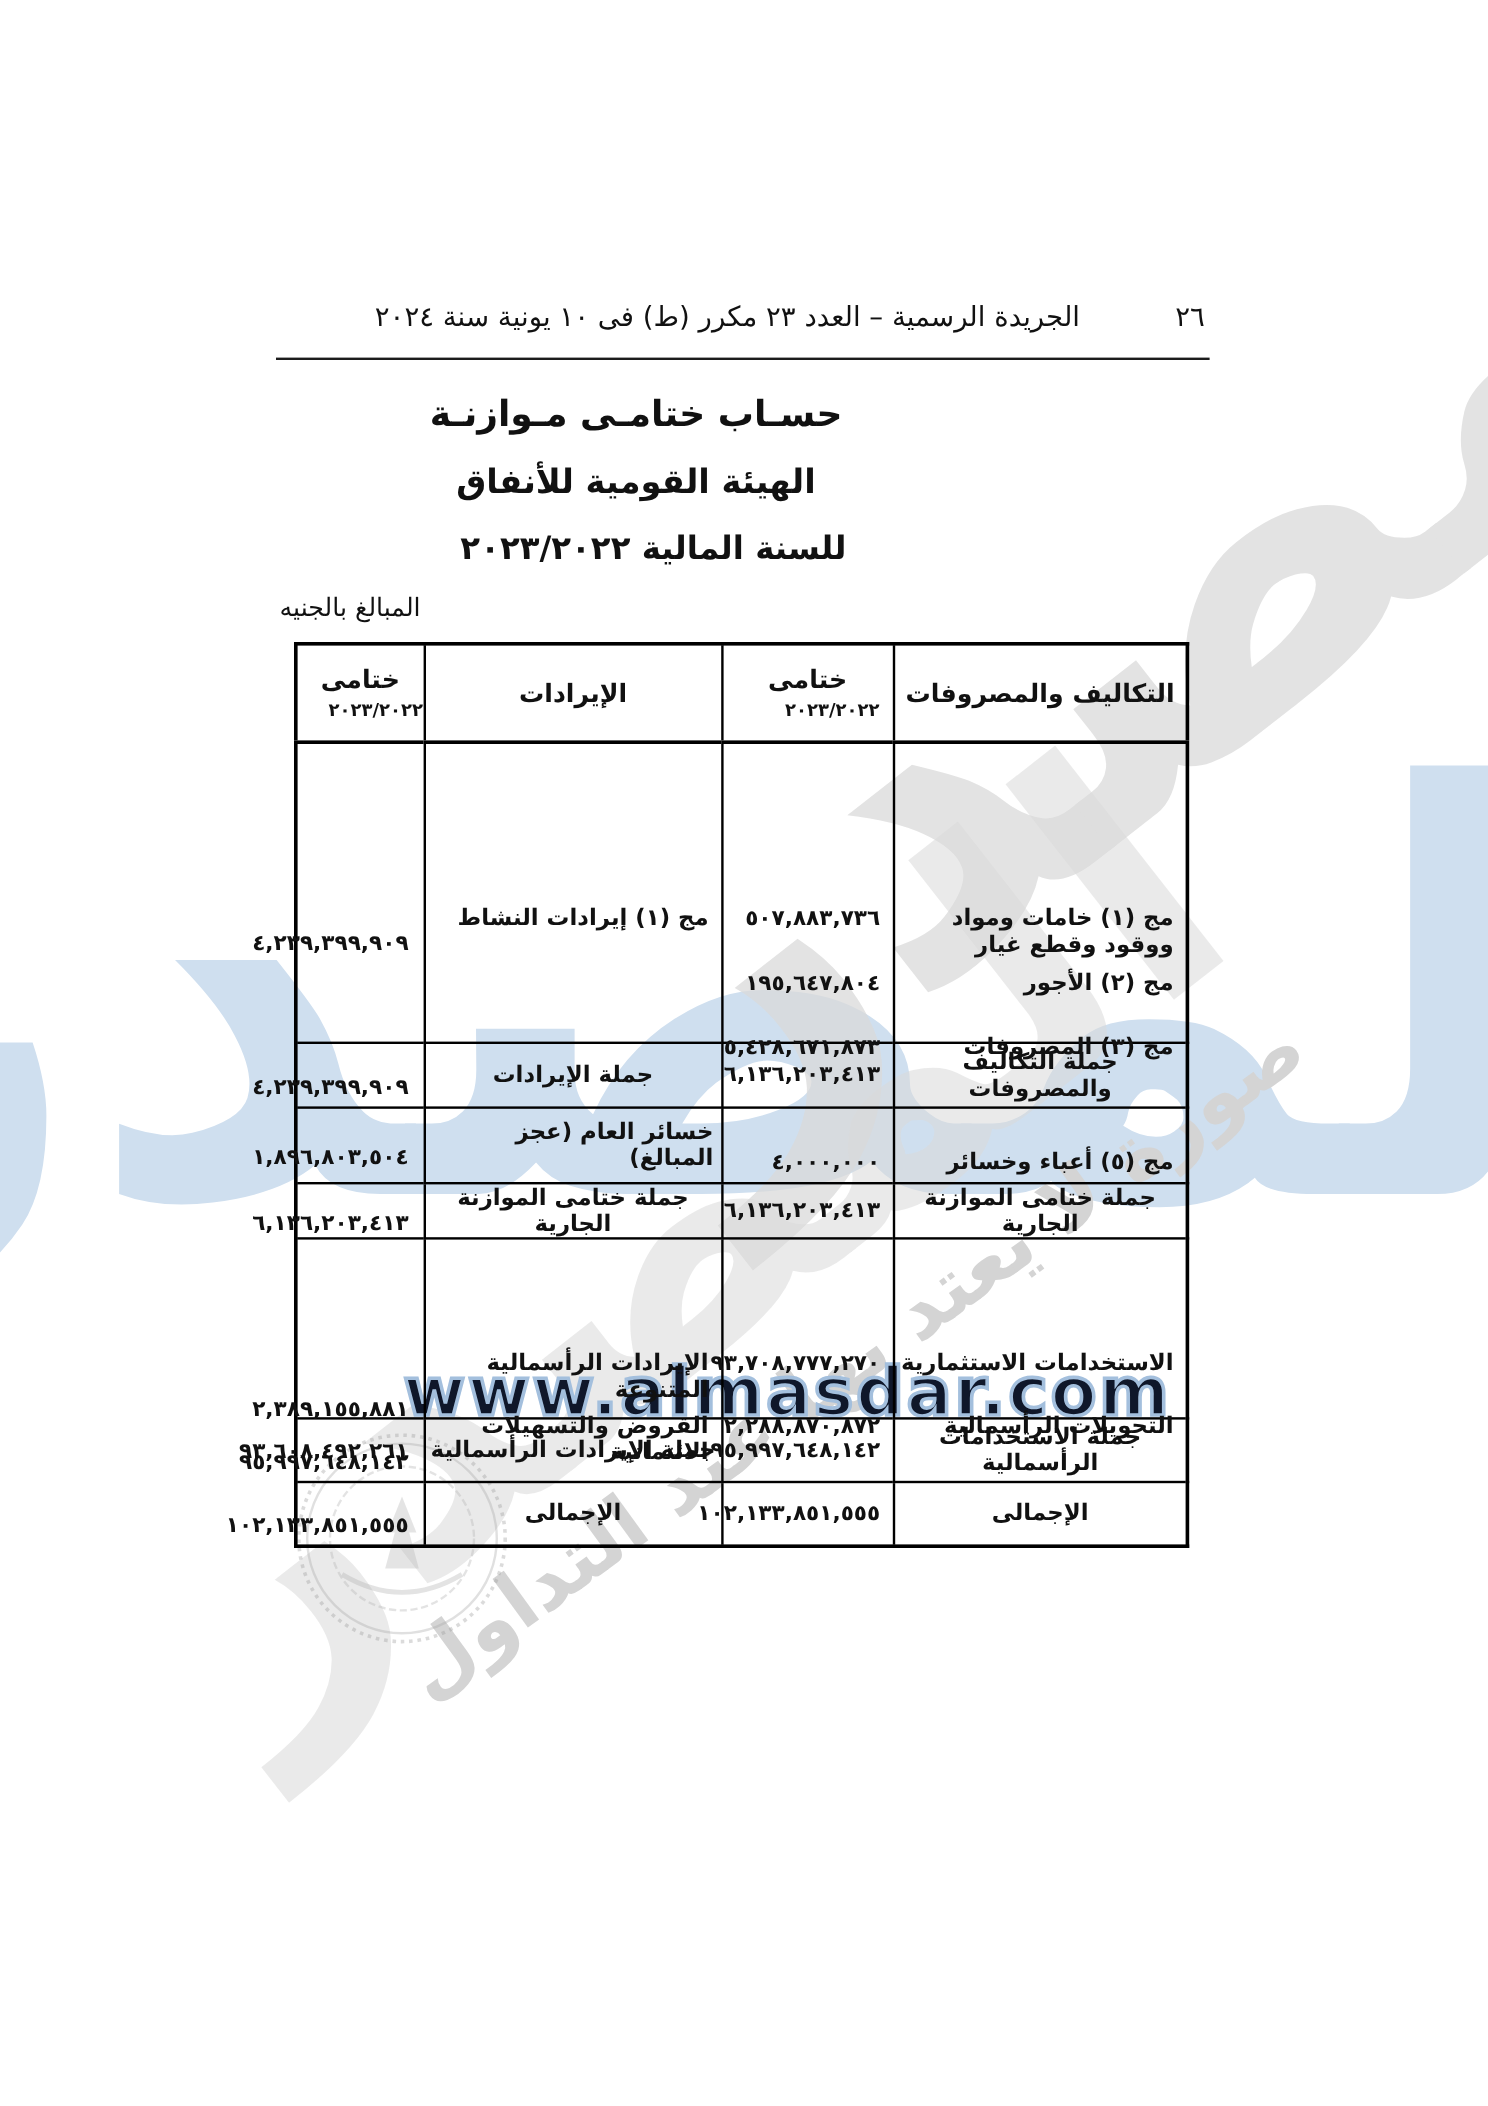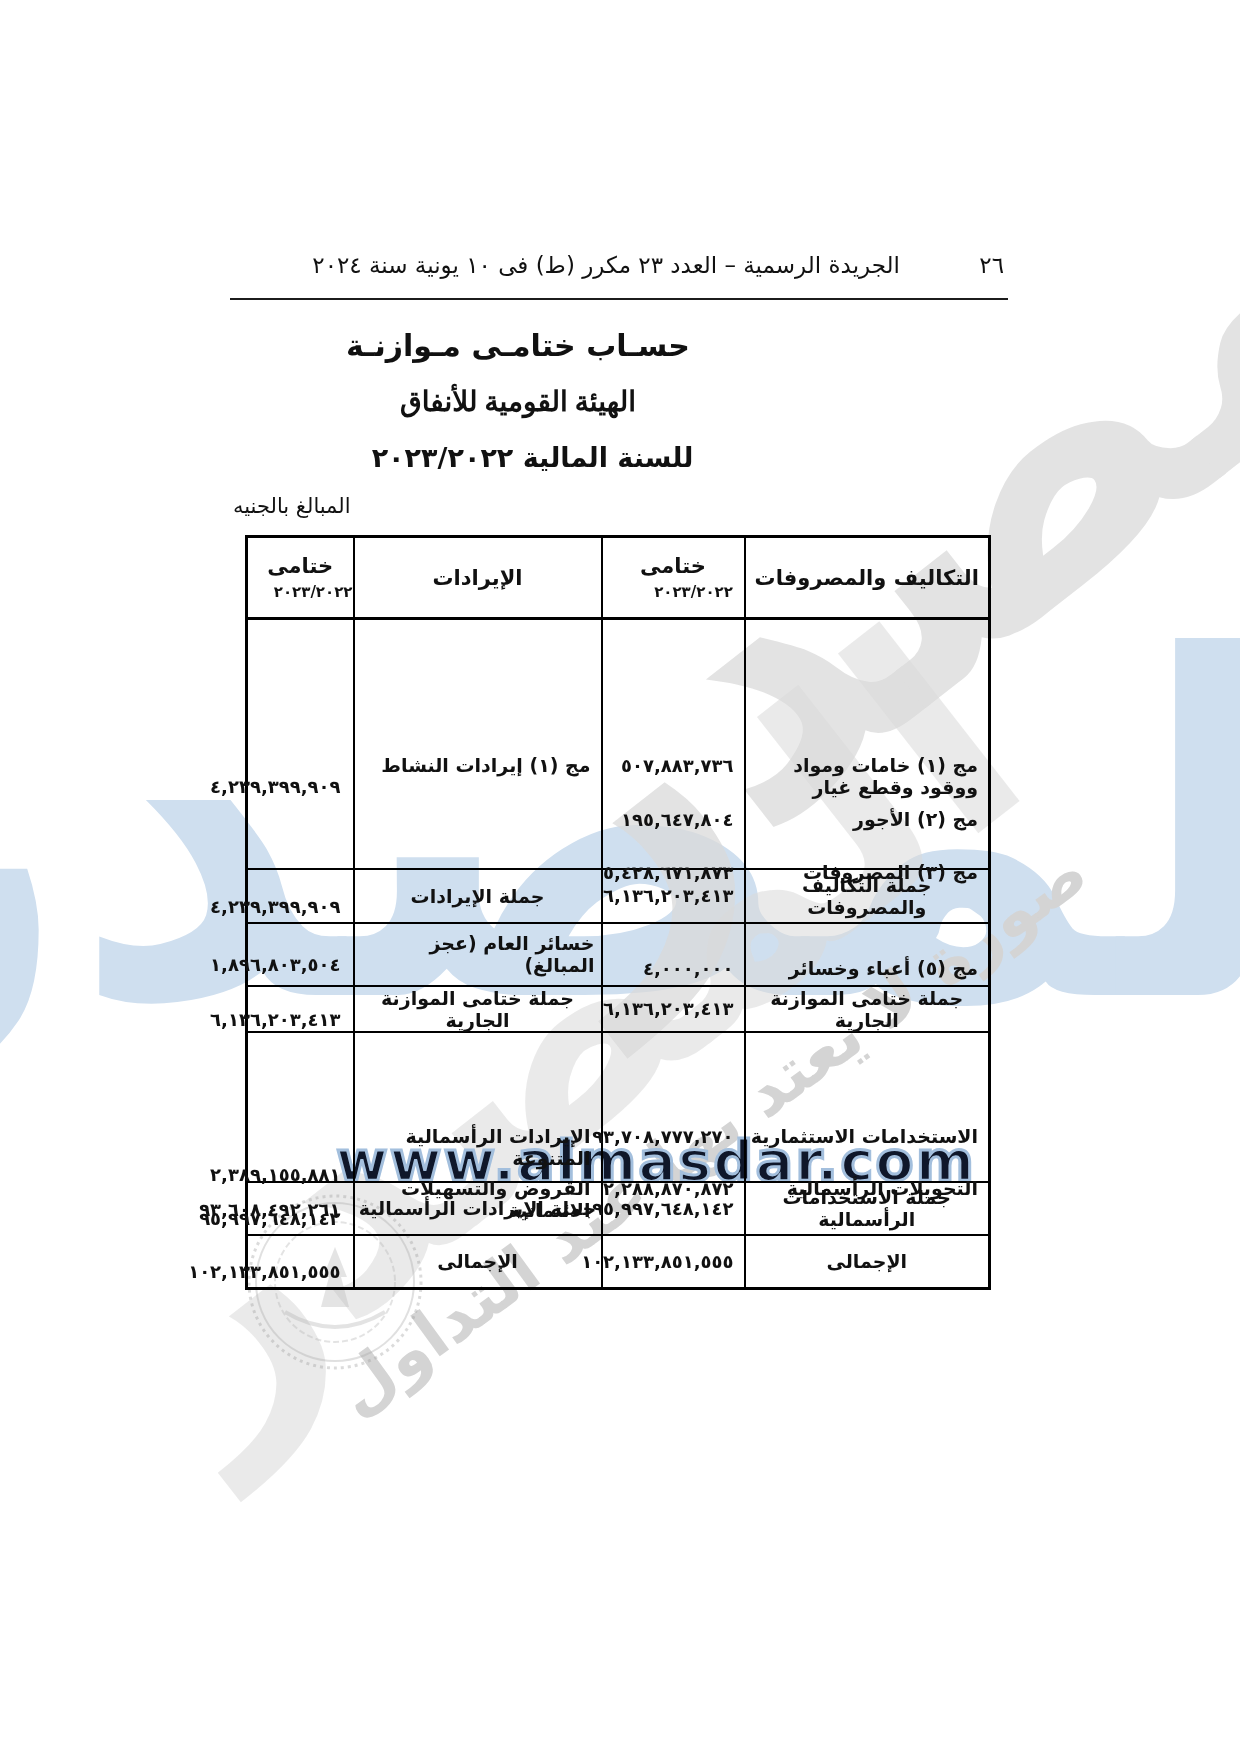--- a/index.html
+++ b/index.html
@@ -27,24 +27,24 @@
   .seal{position:absolute;left:245px;top:1192px;opacity:.35;}
   
   .hdr{
     position:absolute;top:252px;left:233px;width:775px;display:flex;align-items:flex-end;
     font-size:23px;z-index:2;
   }
   .hdr .pagenum{order:0;font-weight:normal;padding-right:4px;}
   .hdr .gazette{flex:1;text-align:center;}
   .rule{position:absolute;top:298px;left:230px;width:778px;height:2px;background:#1c1c1c;z-index:2;}
   
-  .titles{position:absolute;top:318px;left:4px;width:1028px;text-align:center;z-index:2;}
+  .titles{position:absolute;top:318px;left:16px;width:1028px;text-align:center;z-index:2;}
   .titles div{font-weight:bold;}
   .t1{font-size:30px;line-height:56px;}
-  .t2{font-size:28px;line-height:56px;font-family:Liberation Serif, serif;}
+  .t2{font-size:28px;line-height:56px;}
   .t3{font-size:27px;line-height:56px;padding-left:29px;}
   .note{position:absolute;left:233px;top:494px;font-size:21px;z-index:2;}
   
   table.acct{
     position:absolute;left:245px;top:535px;width:744px;z-index:2;
     border-collapse:collapse;table-layout:fixed;direction:rtl;background:transparent;
   }
   table.acct{border:3px solid #000;}
   table.acct td{border:2px solid #000;vertical-align:middle;padding:0;background:transparent;}
   tr.hrow td{border-bottom:3px solid #000;}

